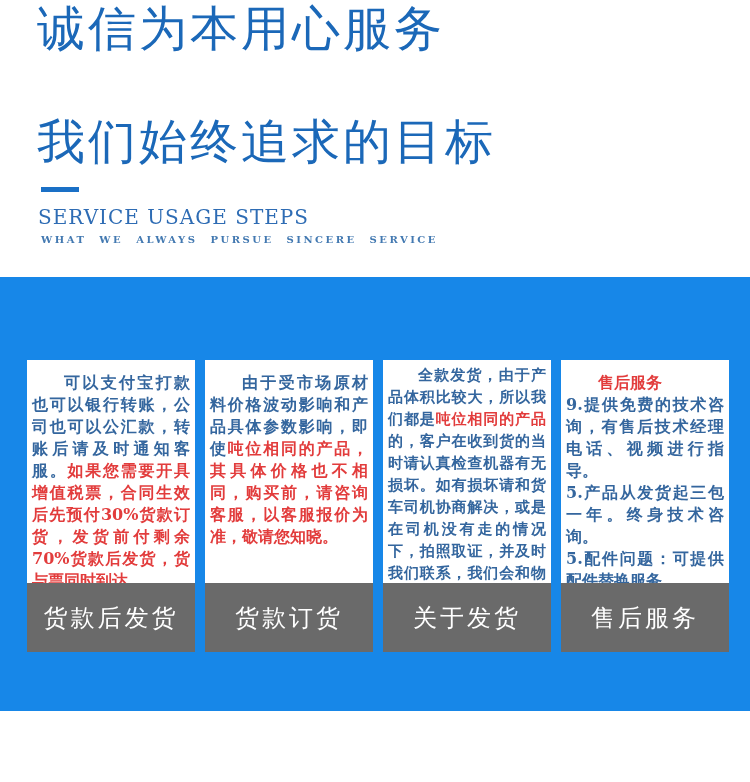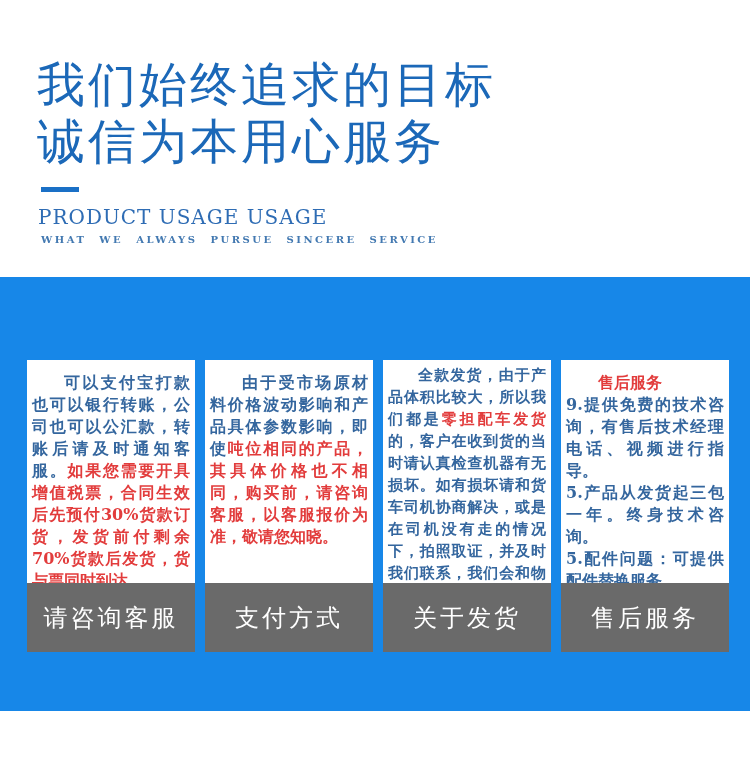--- a/index.html
+++ b/index.html
@@ -64,51 +64,51 @@
 
   
   .bottom-strip{position:absolute;top:711px;left:0;width:750px;height:71px;background:#ffffff;}
 </style>
 </head>
 <body>
 
 <div class="page">
 
   <header class="intro">
+    <h1 class="h-line">诚信为本用心服务</h1>
     <h1 class="h-line first">我们始终追求的目标</h1>
-    <h1 class="h-line">诚信为本用心服务</h1>
     <div class="dash"></div>
-    <div class="subtitle">PRODUCT USAGE USAGE</div>
+    <div class="subtitle">SERVICE USAGE STEPS</div>
     <div class="tagline">WHAT WE ALWAYS PURSUE SINCERE SERVICE</div>
   </header>
 
   <section class="blue-section">
     <div class="cards">
 
       <article class="card payment">
         <div class="card-body">
             <p class="para indent"><span class="seg-dark">可以支付宝打款也可以银行转账，公司也可以公汇款，转账后请及时通知客服。</span><span class="seg-red">如果您需要开具增值税票，合同生效后先预付30%货款订货，发货前付剩余70%货款后发货，货与票同时到达。</span></p>
           </div>
         <div class="card-footer">
-          <span>请咨询客服</span>
+          <span>货款后发货</span>
         </div>
       </article>
 
       <article class="card price">
         <div class="card-body">
             <p class="para indent"><span class="seg-dark">由于受市场原材料价格波动影响和产品具体参数影响，即使</span><span class="seg-red">吨位相同的产品，其具体价格也不相同，购买前，请咨询客服，以客服报价为准，敬请您知晓。</span></p>
           </div>
         <div class="card-footer">
-          <span>支付方式</span>
+          <span>货款订货</span>
         </div>
       </article>
 
       <article class="card shipping">
         <div class="card-body">
-            <p class="para indent"><span class="seg-dark">全款发货，由于产品体积比较大，所以我们都是</span><span class="seg-red">零担配车发货</span><span class="seg-dark">的，客户在收到货的当时请认真检查机器有无损坏。如有损坏请和货车司机协商解决，或是在司机没有走的情况下，拍照取证，并及时我们联系，我们会和物流公司协商解决。</span></p>
+            <p class="para indent"><span class="seg-dark">全款发货，由于产品体积比较大，所以我们都是</span><span class="seg-red">吨位相同的产品</span><span class="seg-dark">的，客户在收到货的当时请认真检查机器有无损坏。如有损坏请和货车司机协商解决，或是在司机没有走的情况下，拍照取证，并及时我们联系，我们会和物流公司协商解决。</span></p>
           </div>
         <div class="card-footer">
           <span>关于发货</span>
         </div>
       </article>
 
       <article class="card aftersale">
         <div class="card-body">
             <p class="para indent"><span class="seg-red">售后服务</span></p>
             <p class="para"><span class="seg-dark">9.提供免费的技术咨询，有售后技术经理电话、视频进行指导。</span></p>

